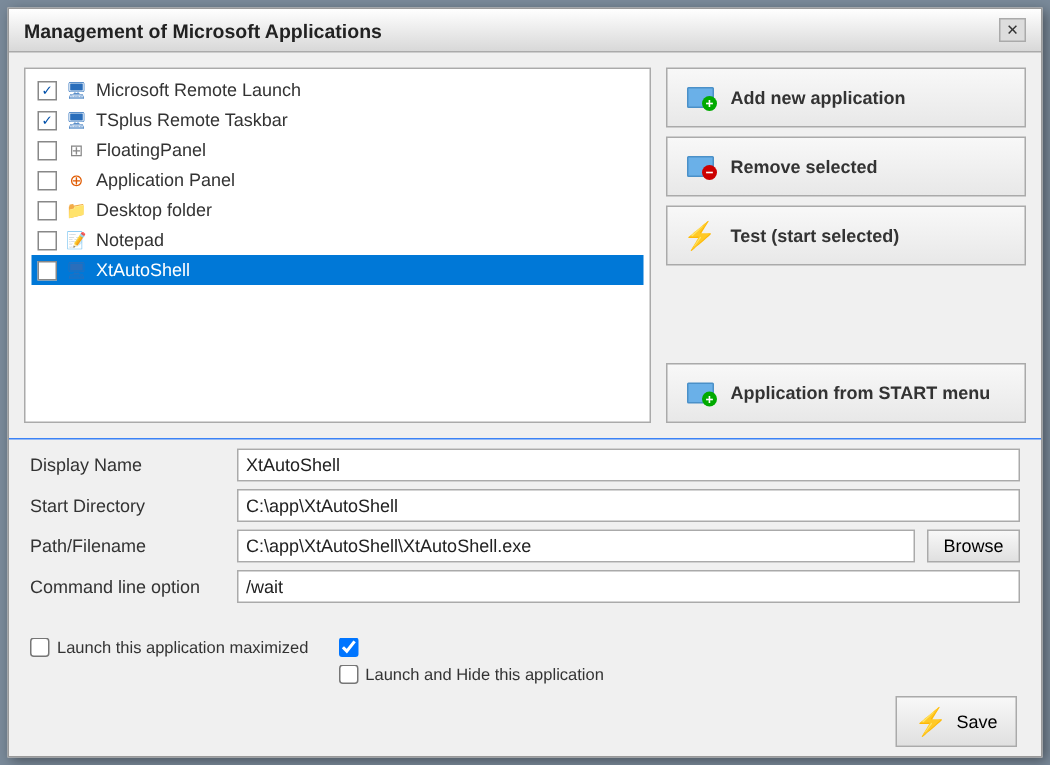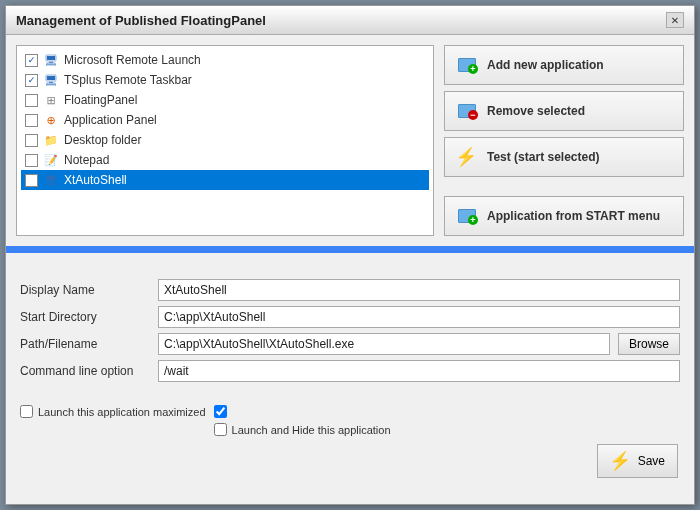--- a/index.html
+++ b/index.html
@@ -184,22 +184,22 @@
     }
     .btn-test-icon {
       position: relative;
     }
     .btn-test-icon .lightning {
       color: #e8b400;
       font-size: 18px;
     }
     .spacer { flex: 1; }
     .form-area {
-      padding: 26px 14px;
-      border-top: 7px solid #3b82f6;
+      padding: 6px 14px;
+      border-top: 1px solid #3b82f6;
       background: #f0f0f0;
     }
     .form-row {
       display: flex;
       align-items: center;
       margin-bottom: 5px;
       gap: 8px;
     }
     .form-label {
       width: 130px;
@@ -220,21 +220,21 @@
       height: 22px;
       padding: 0 10px;
       border: 1px solid #aaa;
       background: linear-gradient(to bottom, #f8f8f8, #e0e0e0);
       cursor: pointer;
       font-size: 12px;
       white-space: nowrap;
     }
     .checkbox-row {
       display: flex;
-      gap: 8px;
+      gap: 20px;
       margin-top: 23px;
     }
     .checkbox-group {
       display: flex;
       flex-direction: column;
       gap: 5px;
     }
     .checkbox-item {
       display: flex;
       align-items: center;
@@ -275,21 +275,21 @@
       align-items: center;
       justify-content: center;
     }
   </style>
 </head>
 <body>
 
 <div class="window">
 
   <div class="title-bar">
-    <span class="title-bar-text">Management of Published FloatingPanel</span>
+    <span class="title-bar-text">Management of Microsoft Applications</span>
     <div class="title-bar-controls">
       <div class="title-bar-btn">✕</div>
     </div>
   </div>
 
   <div class="content-area">
 
     <div class="left-panel">
       <div class="app-list-item">
         <span class="checkbox">✓</span>

